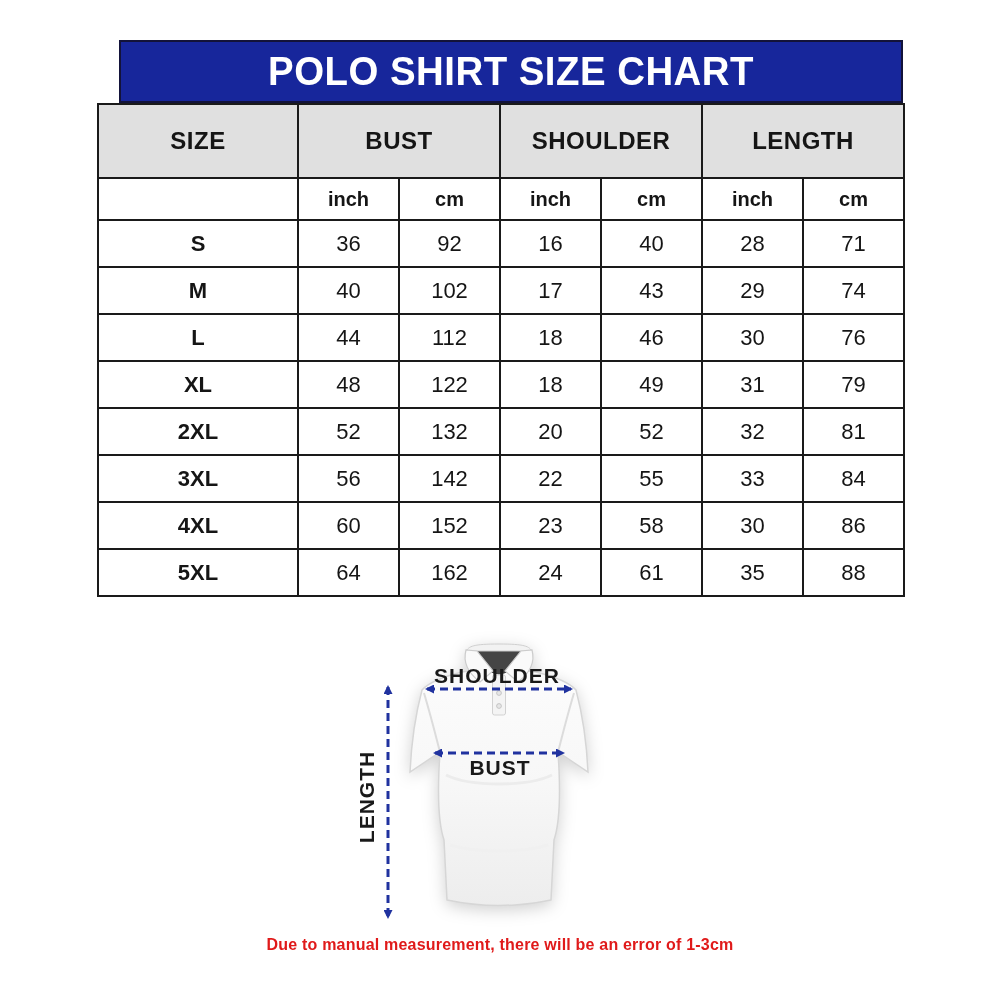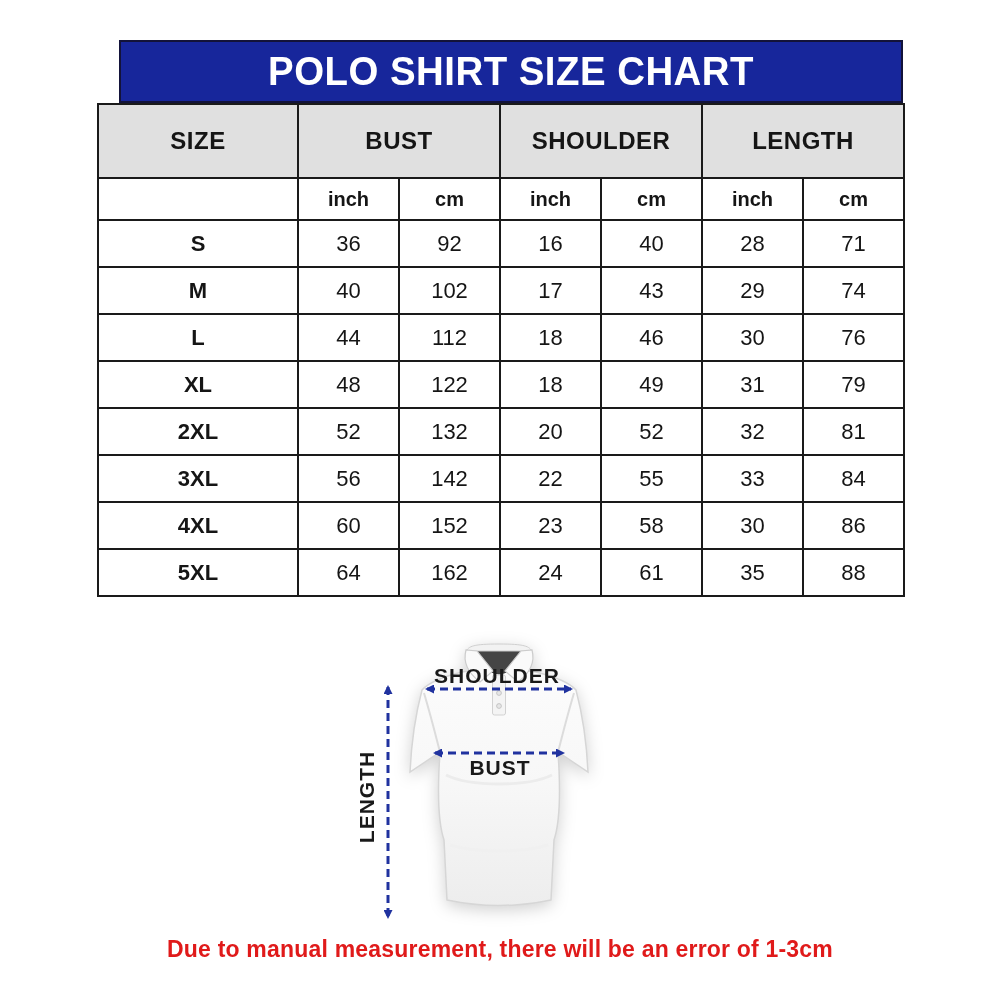--- a/index.html
+++ b/index.html
@@ -48,21 +48,21 @@
     stroke:#20329F; stroke-width:3; stroke-dasharray:8 5; fill:none;
   }
   .diag-label {
     font-family:"Liberation Sans", sans-serif; font-weight:bold;
     font-size:21px; fill:#191919; letter-spacing:1px;
   }
 
   
   .note {
     position:absolute; left:0; top:936px; width:1000px; text-align:center;
-    color:#E01A1A; font-weight:bold; font-size:23px; letter-spacing:0.2px;
+    color:#E01A1A; font-weight:bold; font-size:16px; letter-spacing:0.2px;
   }
 </style>
 </head>
 <body>
 
 <div class="chart-wrap">
 
   <div class="banner">
     <span class="title">POLO SHIRT SIZE CHART</span>
   </div>

